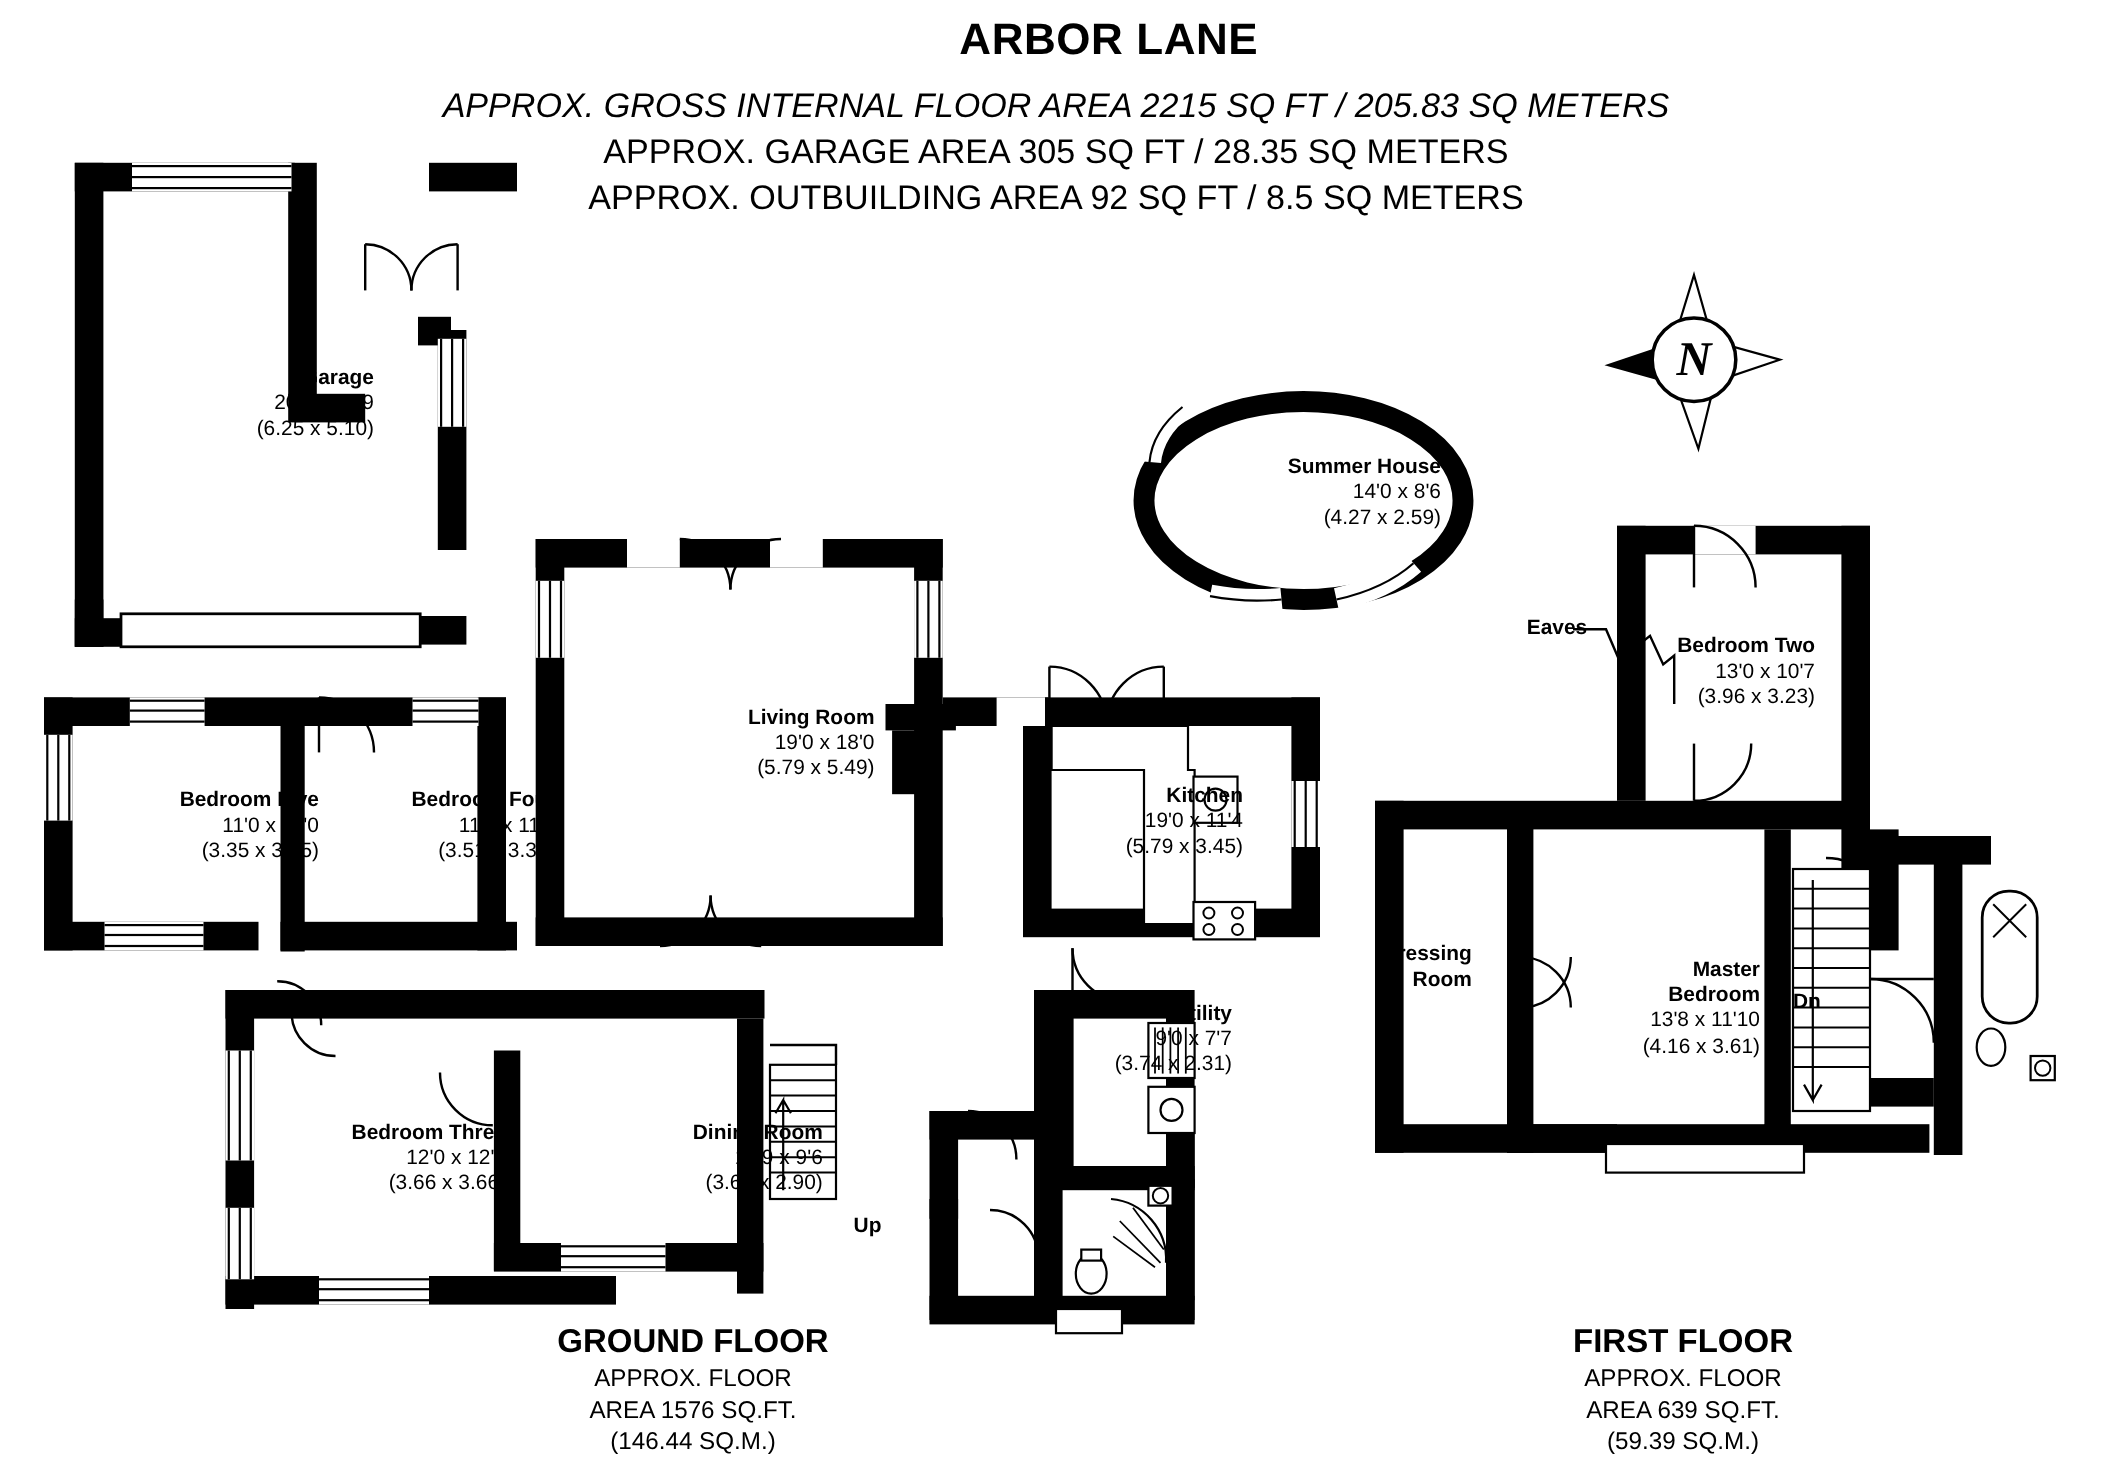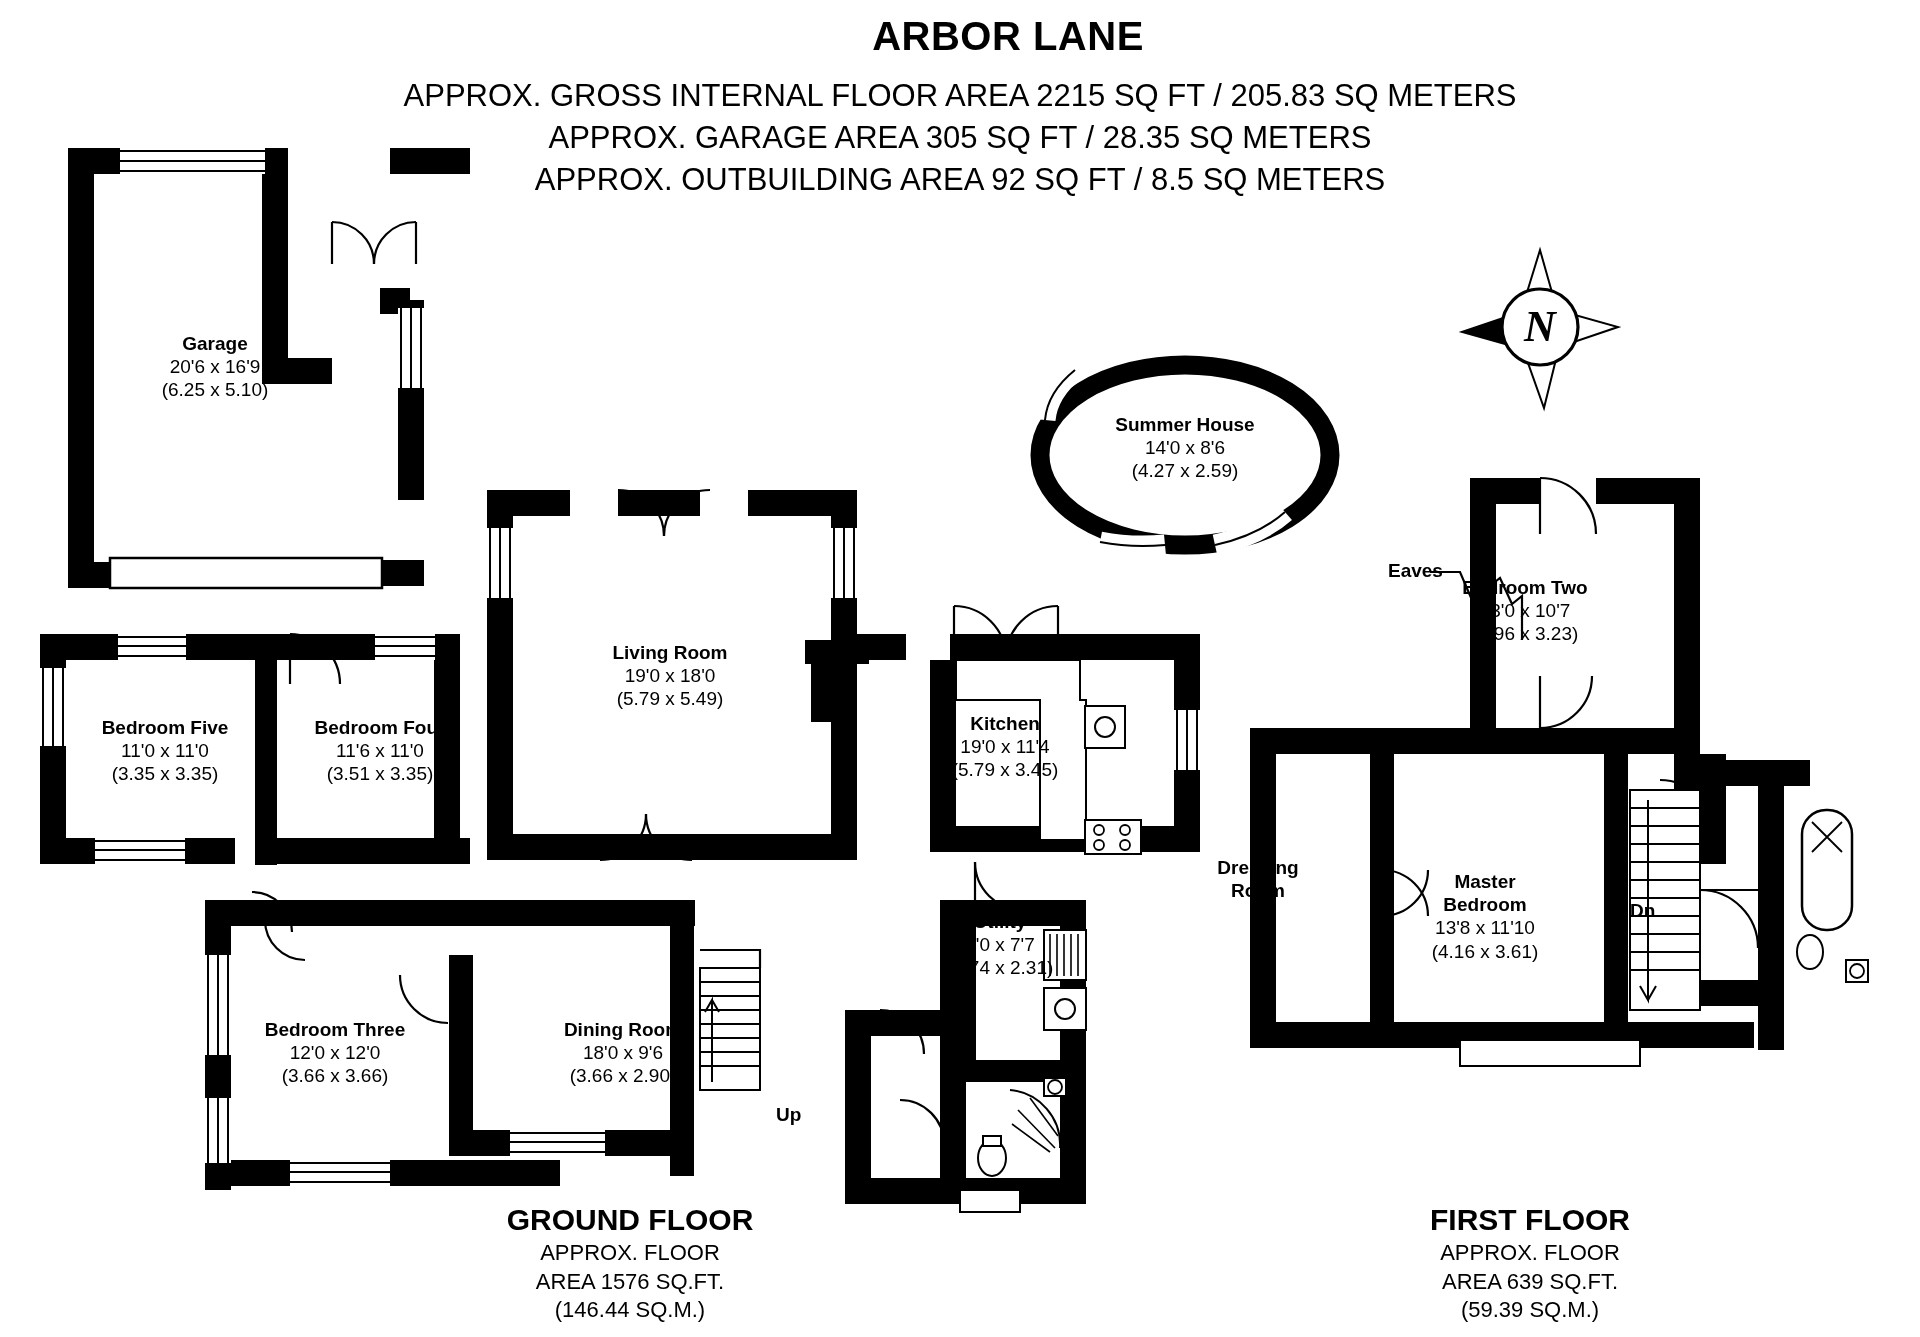--- a/index.html
+++ b/index.html
@@ -29,27 +29,27 @@
     text-align: center;
     font-family: "Liberation Sans", sans-serif;
   }
   #title {
     top: 14px;
     font-size: 40px;
     font-weight: bold;
     letter-spacing: 0.5px;
     margin-left: 48px;
   }
-  #sub1 { top: 78px; font-size: 31px; }
+  #sub1 { top: 78px; font-size: 31px; font-style: italic; }
   #sub2 { top: 120px; font-size: 31px; }
   #sub3 { top: 162px; font-size: 31px; }
 
   .lbl {
     position: absolute;
-    text-align: center;
+    text-align: right;
     line-height: 1.22;
     white-space: nowrap;
   }
   .lbl .nm {
     font-weight: bold;
     font-size: 19px;
   }
   .lbl .dim {
     font-size: 19px;
   }
@@ -403,21 +403,21 @@
 </div>
 
 <div class="lbl" style="left:210px; top:1018px; width:250px;">
   <div class="nm">Bedroom Three</div>
   <div class="dim">12'0 x 12'0</div>
   <div class="dim">(3.66 x 3.66)</div>
 </div>
 
 <div class="lbl" style="left:450px; top:1018px; width:250px;margin-left:48px;">
   <div class="nm">Dining Room</div>
-  <div class="dim">18'0 x 9'6</div>
+  <div class="dim">12'9 x 9'6</div>
   <div class="dim">(3.66 x 2.90)</div>
 </div>
 
 <div class="lbl" style="left:1400px; top:576px; width:250px;">
   <div class="nm">Bedroom Two</div>
   <div class="dim">13'0 x 10'7</div>
   <div class="dim">(3.96 x 3.23)</div>
 </div>
 
 <div class="lbl" style="left:1370px; top:870px; width:230px;">

